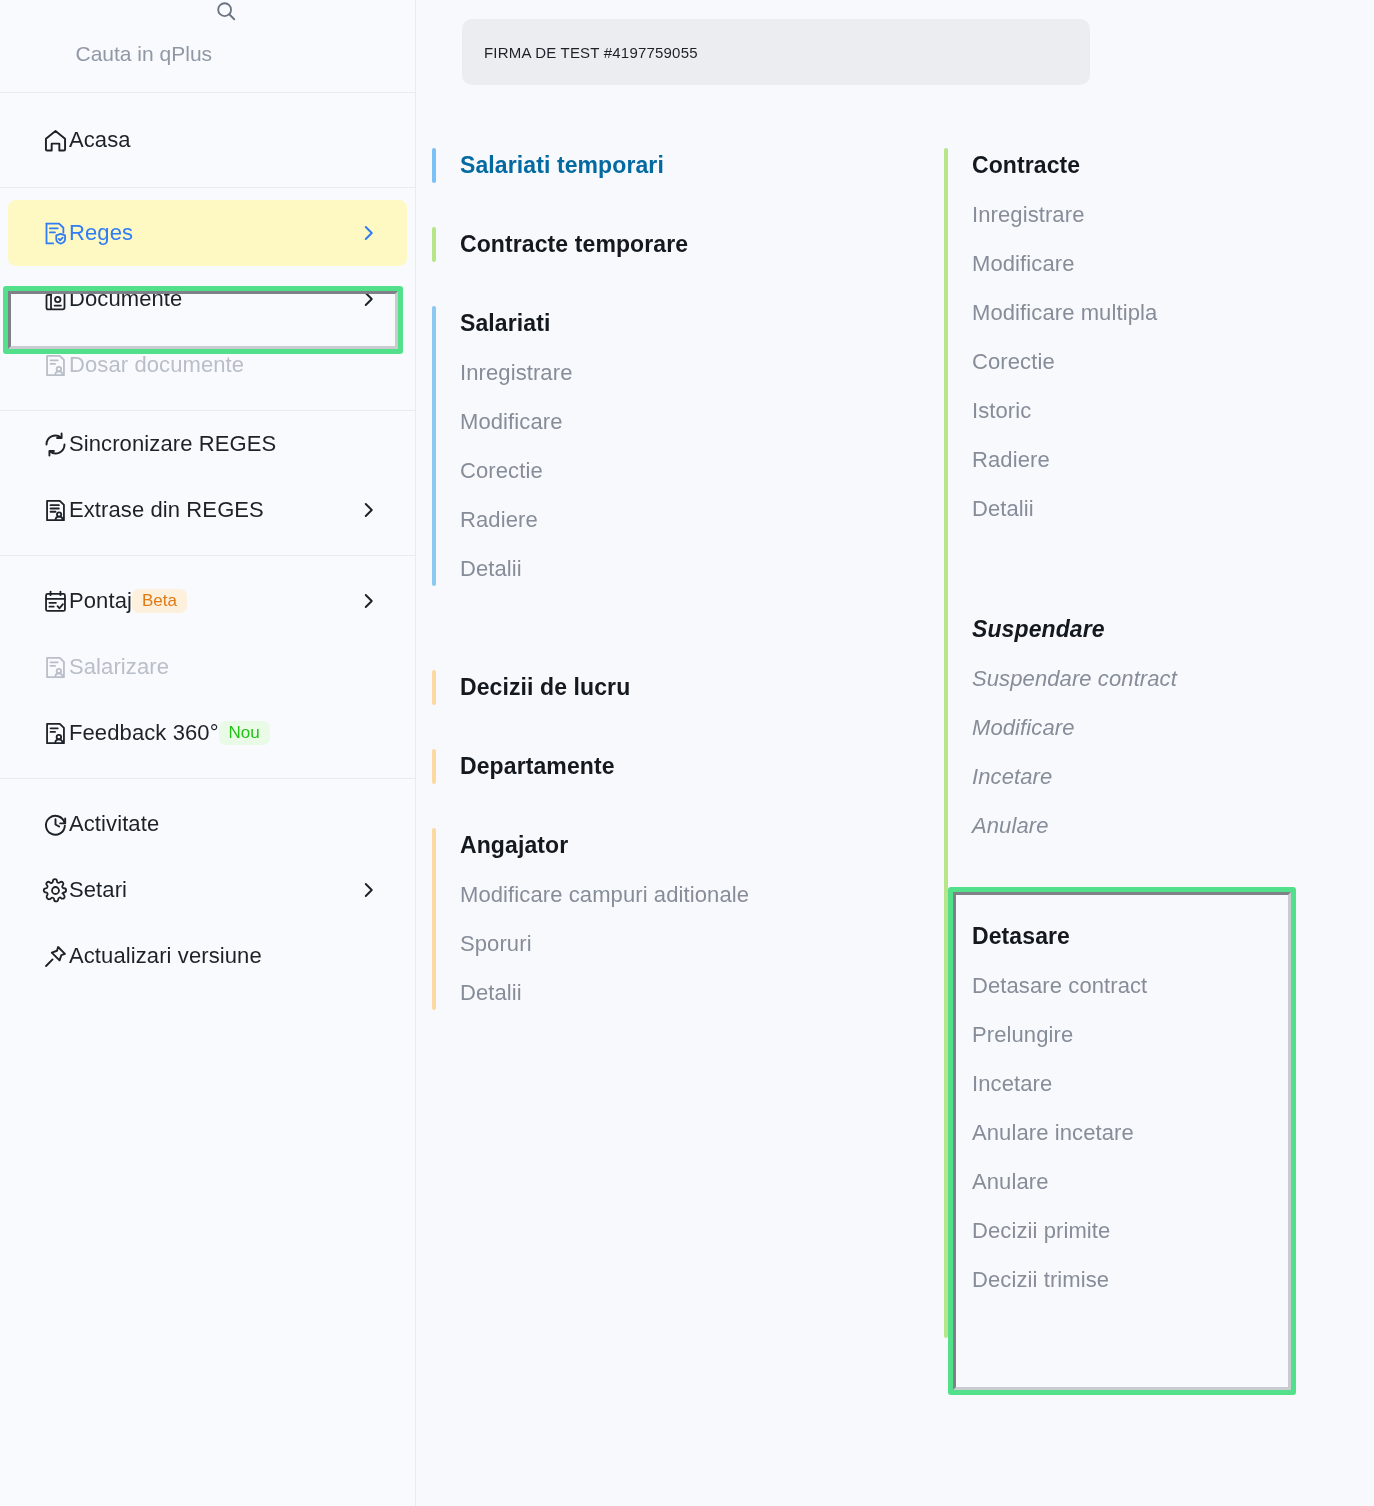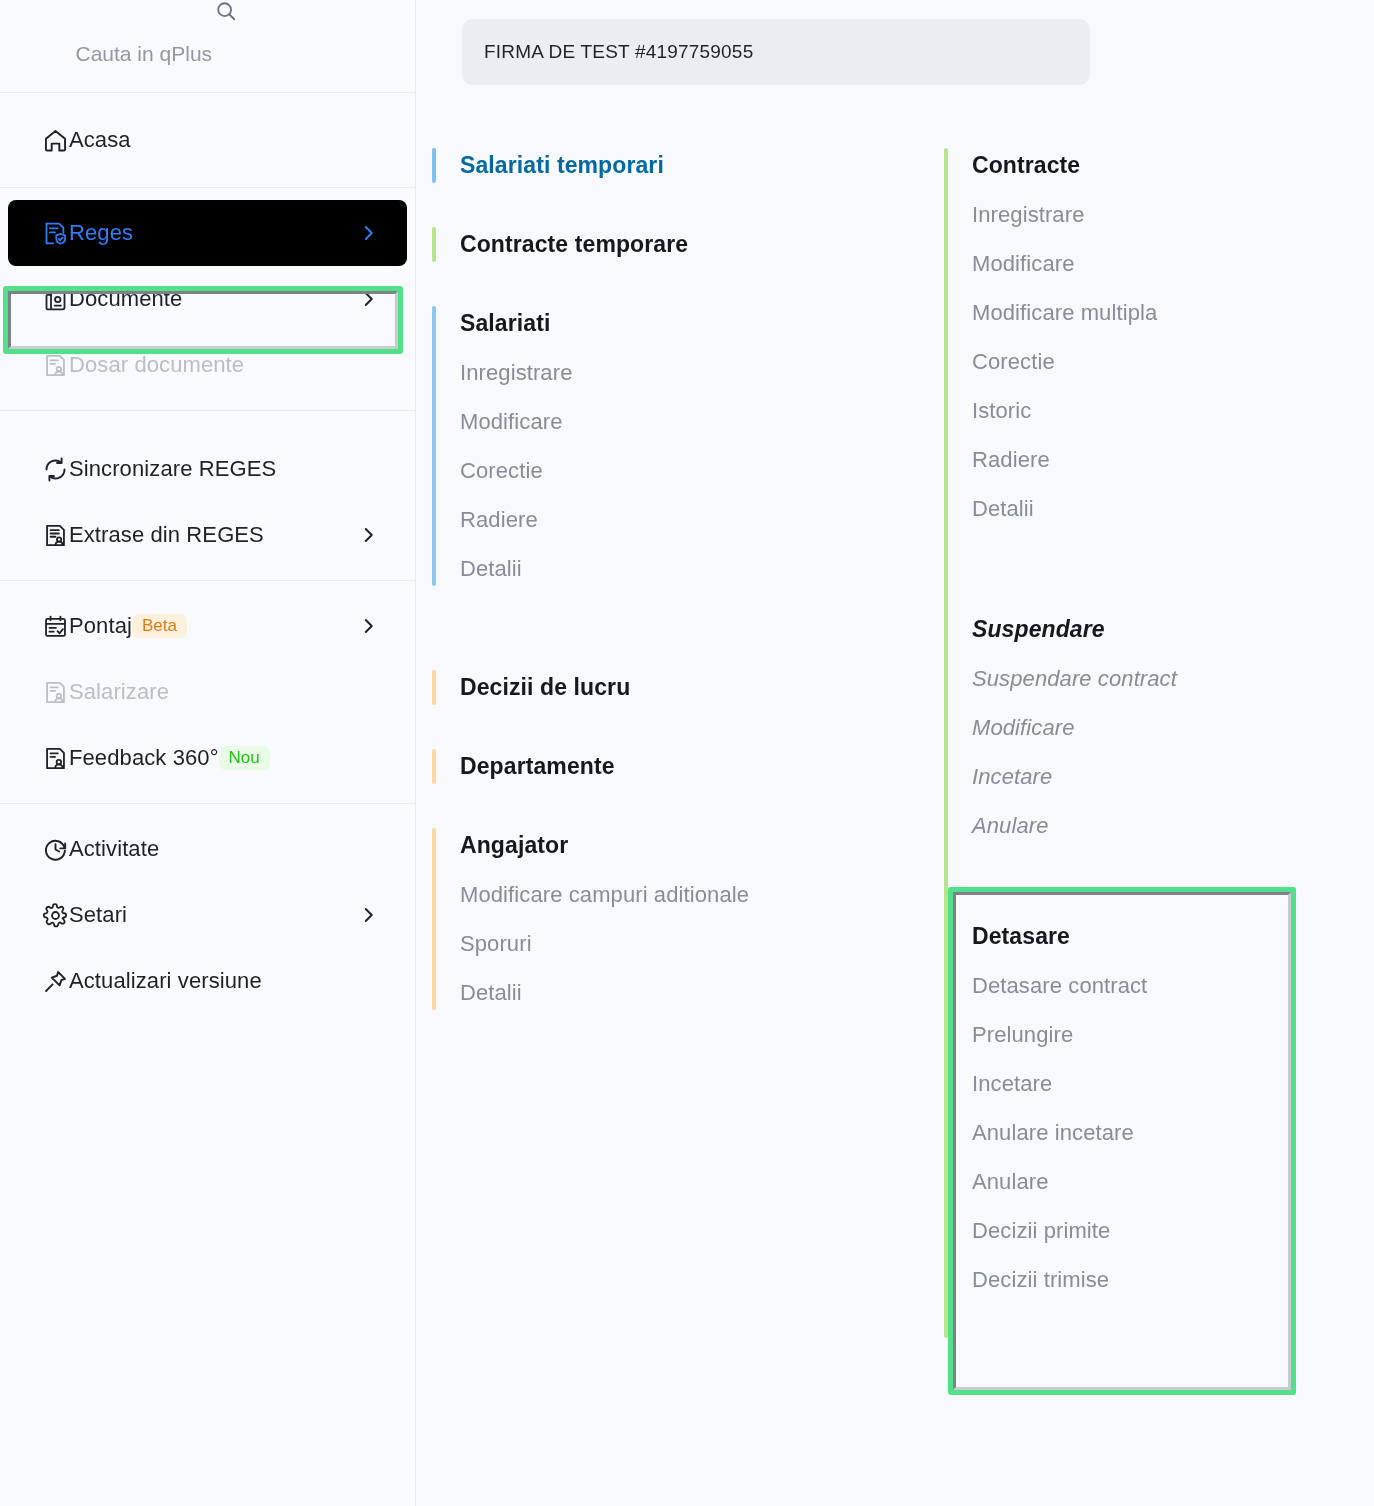--- a/index.html
+++ b/index.html
@@ -66,21 +66,21 @@
     font-size: 21px;
     color: #2b2f36;
     width: 300px;
   }
   .search-input::placeholder { color: #9098a5; }
 
   .nav-group { padding: 0; }
   .nav-group + .nav-group { border-top: 1px solid #e8ebf0; }
   .nav-group.g1 { padding-top: 14px; padding-bottom: 14px; }
   .nav-group.g2 { padding-top: 12px; padding-bottom: 12px; }
-  .nav-group.g3 { padding-top: 25px; padding-bottom: 12px; }
+  .nav-group.g3 { padding-top: 0; padding-bottom: 12px; }
   .nav-group.g4 { padding-top: 12px; padding-bottom: 12px; }
   .nav-group.g5 { padding-top: 12px; padding-bottom: 20px; }
 
   .nav-item {
     position: relative;
     display: flex;
     align-items: center;
     height: 66px;
     padding-left: 34px;
     padding-right: 30px;
@@ -97,21 +97,21 @@
   }
   .nav-item .chev {
     margin-left: auto;
     width: 18px; height: 18px;
     color: #1d2128;
     flex: 0 0 18px;
   }
   .nav-item.disabled .ic,
   .nav-item.disabled .lbl { color: #b9bec8; }
 
-  .nav-item.active { background: #000000; }
+  .nav-item.active { background: #fef9c3; }
   .nav-item.active .ic,
   .nav-item.active .lbl,
   .nav-item.active .chev { color: #2f7cf6; }
 
   .badge {
     font-size: 17px;
     padding: 3px 10px 4px;
     border-radius: 7px;
     line-height: 1;
     white-space: nowrap;
@@ -150,21 +150,21 @@
     position: absolute;
     left: 46px; top: 19px;
     width: 628px; height: 66px;
     background: #ecedf0;
     border-radius: 10px;
     display: flex;
     align-items: center;
     padding-left: 22px;
   }
   .company-chip .txt {
-    font-size: 19px;
+    font-size: 15px;
     color: #1d2128;
     letter-spacing: 0.2px;
     white-space: nowrap;
   }
 
   .panes {
     position: absolute;
     left: 0; top: 140px; right: 0; bottom: 0;
     display: flex;
   }

